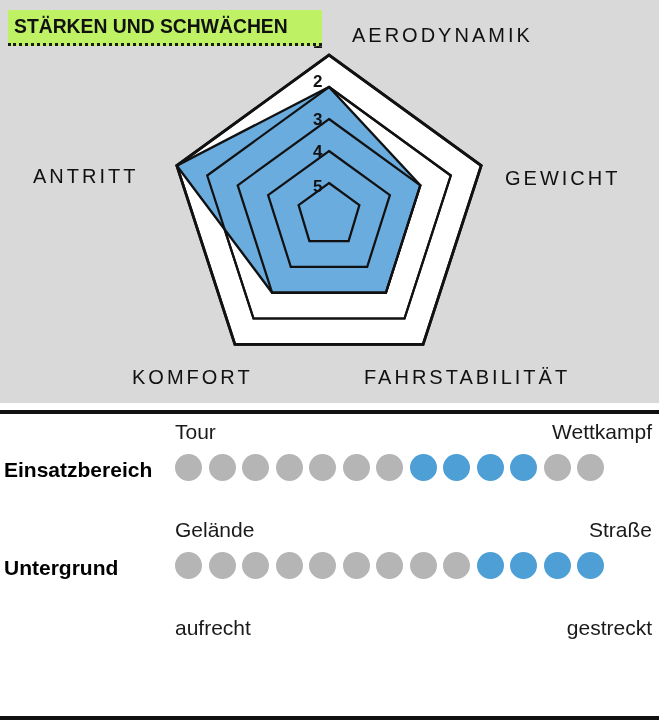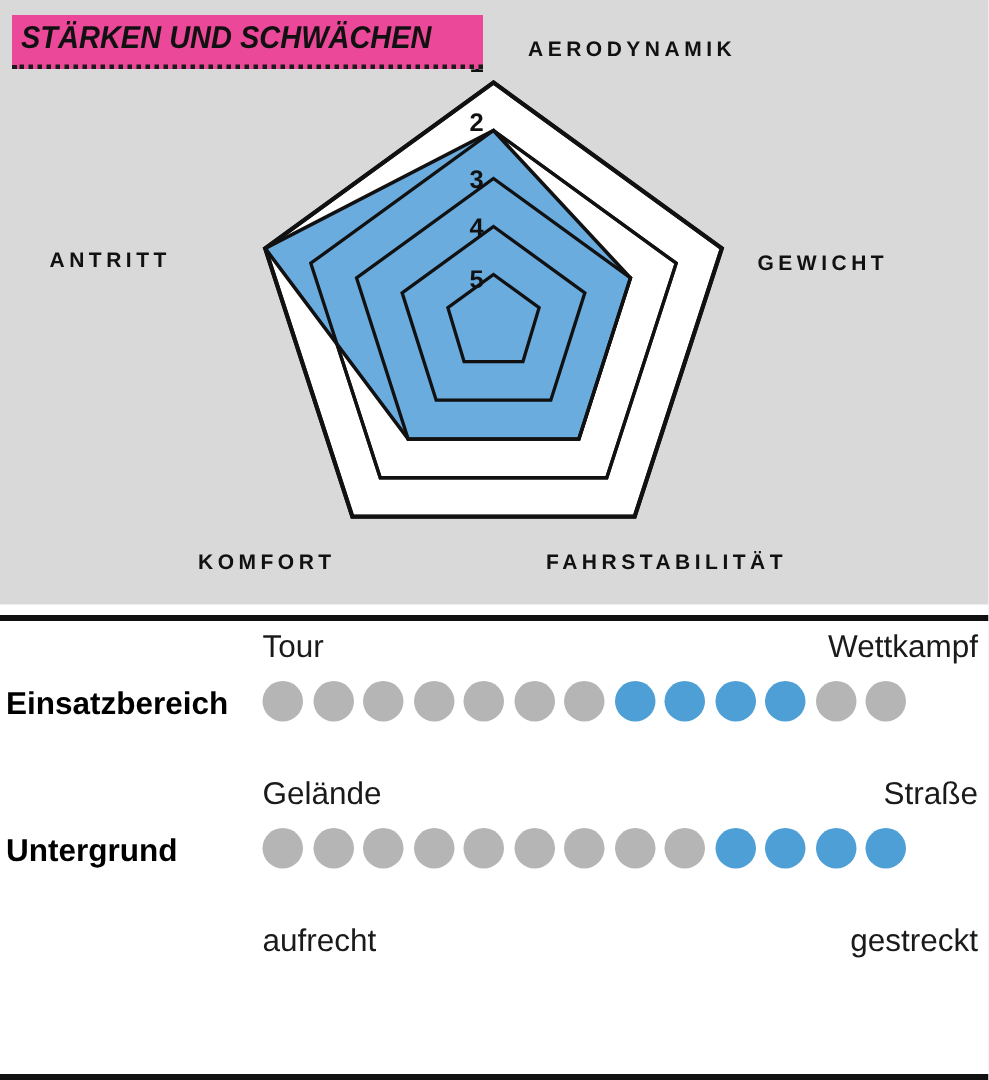--- a/index.html
+++ b/index.html
@@ -20,24 +20,23 @@
     top: 0;
     width: 659px;
     height: 403px;
     background: #d9d9d9;
   }
   .title-box {
     position: absolute;
     left: 8px;
     top: 10px;
     padding: 4px 10px 5px 6px;
-    background: #ec4899;
+    background: #bef264;
     border-bottom: 3px dotted #1a1a1a;
     z-index: 5;
-    font-style: italic;
   }
   .title-box .title-text {
     font-family: "Liberation Sans Narrow", "Liberation Sans", sans-serif;
     font-weight: bold;
     font-size: 21px;
     letter-spacing: 0px;
     color: #111111;
     white-space: nowrap;
     transform: scaleX(0.92);
     transform-origin: left center;
@@ -45,22 +44,22 @@
   }
   .radar-wrap {
     position: absolute;
     left: 0;
     top: 0;
     width: 659px;
     height: 403px;
   }
   .axis-label {
     position: absolute;
-    font-weight: bold;
-    font-size: 14px;
+    font-weight: normal;
+    font-size: 20px;
     letter-spacing: 3px;
     color: #111111;
     white-space: nowrap;
   }
   .lbl-aero   { left: 352px; top: 24px; }
   .lbl-gew    { left: 505px; top: 167px; }
   .lbl-fahr   { left: 364px; top: 366px; }
   .lbl-komf   { left: 132px; top: 366px; }
   .lbl-antr   { left: 33px;  top: 165px; }
 

